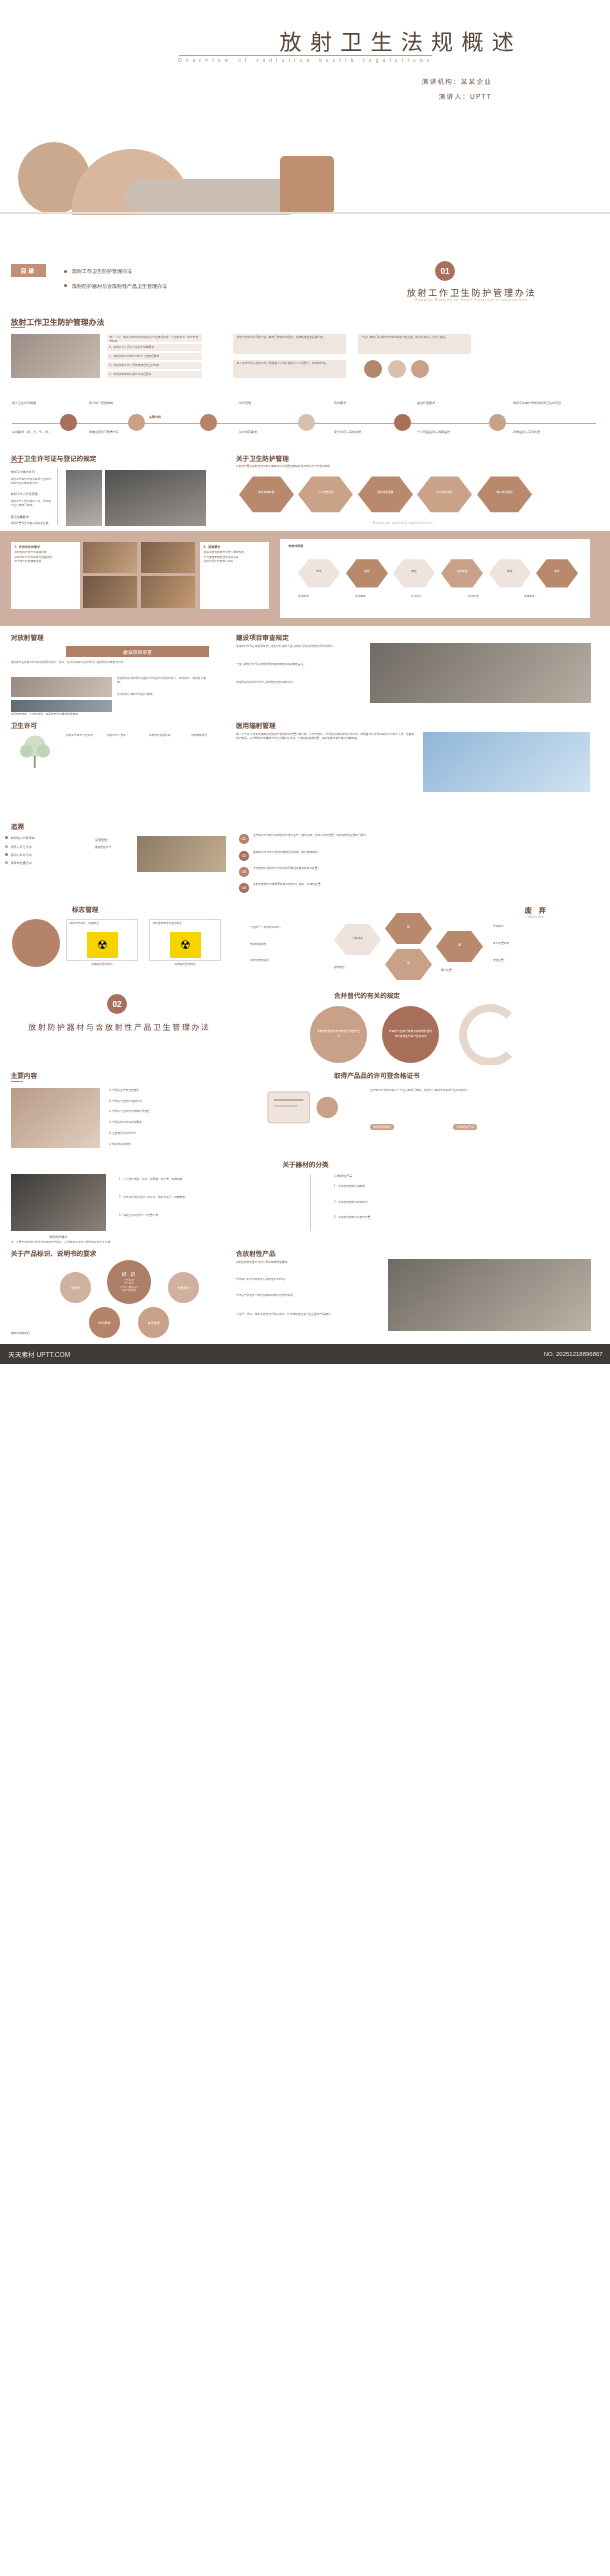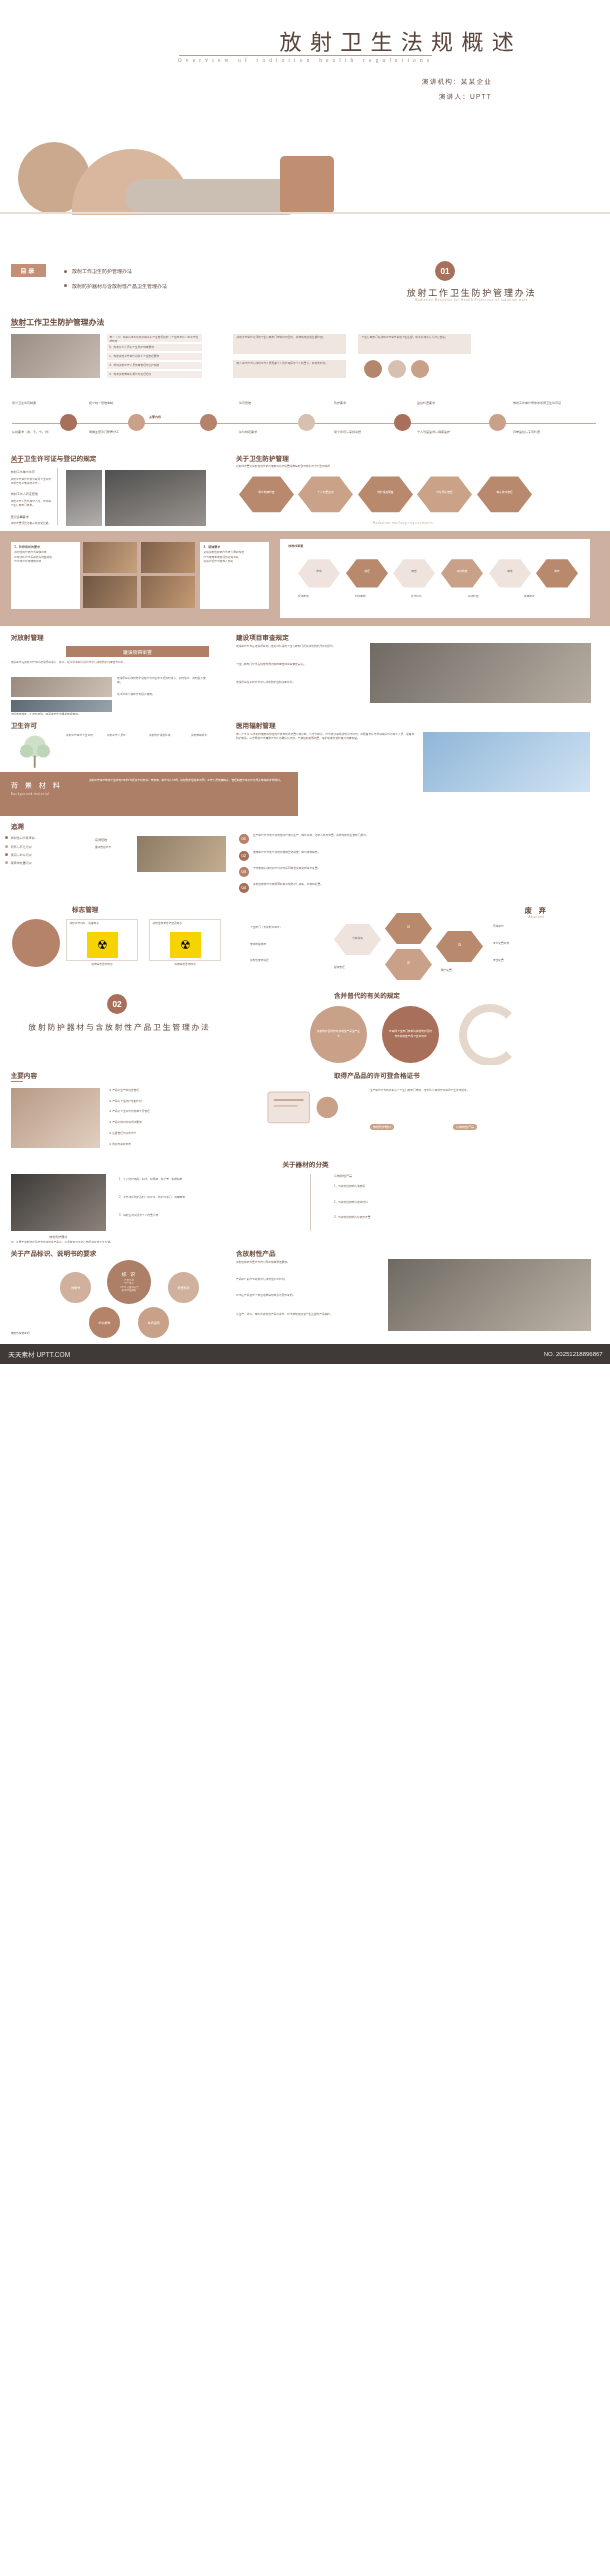--- a/index.html
+++ b/index.html
@@ -269,25 +269,20 @@
           <circle cx="26" cy="30" r="11" fill="#bdd4b6"></circle>
           <circle cx="54" cy="30" r="11" fill="#bdd4b6"></circle>
           <rect x="38" y="38" width="3" height="20" fill="#9a8b7d"></rect>
         </svg>
     </div>
     <div class="tiny2" style="position:absolute;left:66px;top:19px;width:36px;">放射工作单位卫生许可</div>
     <div class="tiny2" style="position:absolute;left:107px;top:19px;width:36px;">放射工作人员证</div>
     <div class="tiny2" style="position:absolute;left:149px;top:19px;width:36px;">放射防护设施验收</div>
     <div class="tiny2" style="position:absolute;left:191px;top:19px;width:36px;">放射事故报告</div>
 
-    <div style="position:absolute;left:0;top:57px;width:298px;height:44px;background:#ad7f67;">
-      <div style="position:absolute;left:10.7px;top:8.3px;color:#fff;font-size:7.2px;letter-spacing:2.4px;">背 景 材 料</div>
-      <div style="position:absolute;left:10.7px;top:20px;color:#f0ded3;font-size:3px;letter-spacing:0.6px;">Background material</div>
-      <div style="position:absolute;left:89px;top:7.2px;width:197px;color:#fff;font-size:2.7px;line-height:1.7;">放射工作单位申请卫生许可证时应当提交下列材料：申请表、单位法人证明、放射防护设施平面图、工作人员健康档案、管理制度文本及应急预案等相关证明材料。</div>
-    </div>
 
     <div class="ttl" style="position:absolute;left:236px;top:4.8px;font-size:6.6px;">医用辐射管理</div>
     <div class="tiny2" style="position:absolute;left:236px;top:18px;width:179px;">第二十五条 医疗机构使用放射性同位素和射线装置开展诊断、治疗活动的，应当依法取得放射诊疗许可，并配备与诊疗项目相适应的专业人员、设备和防护用品。医疗照射应当遵循正当化与最优化原则，严格控制受照剂量，保护患者与受检者的健康权益。</div>
     <div class="photo c" style="left:423px;top:16.7px;width:167px;height:60px;background:linear-gradient(140deg,#8fb6d8,#cfe2f2);"></div>
   </div>
 
   <div class="slide" style="height:83px;">
     <div class="ttl" style="position:absolute;left:10.7px;top:4.8px;font-size:6.6px;">追溯</div>
     <div class="legend" style="position:absolute;left:10.7px;top:20px;">放射性同位素来源</div>
     <div class="legend" style="position:absolute;left:10.7px;top:29px;">销售与转让记录</div>

